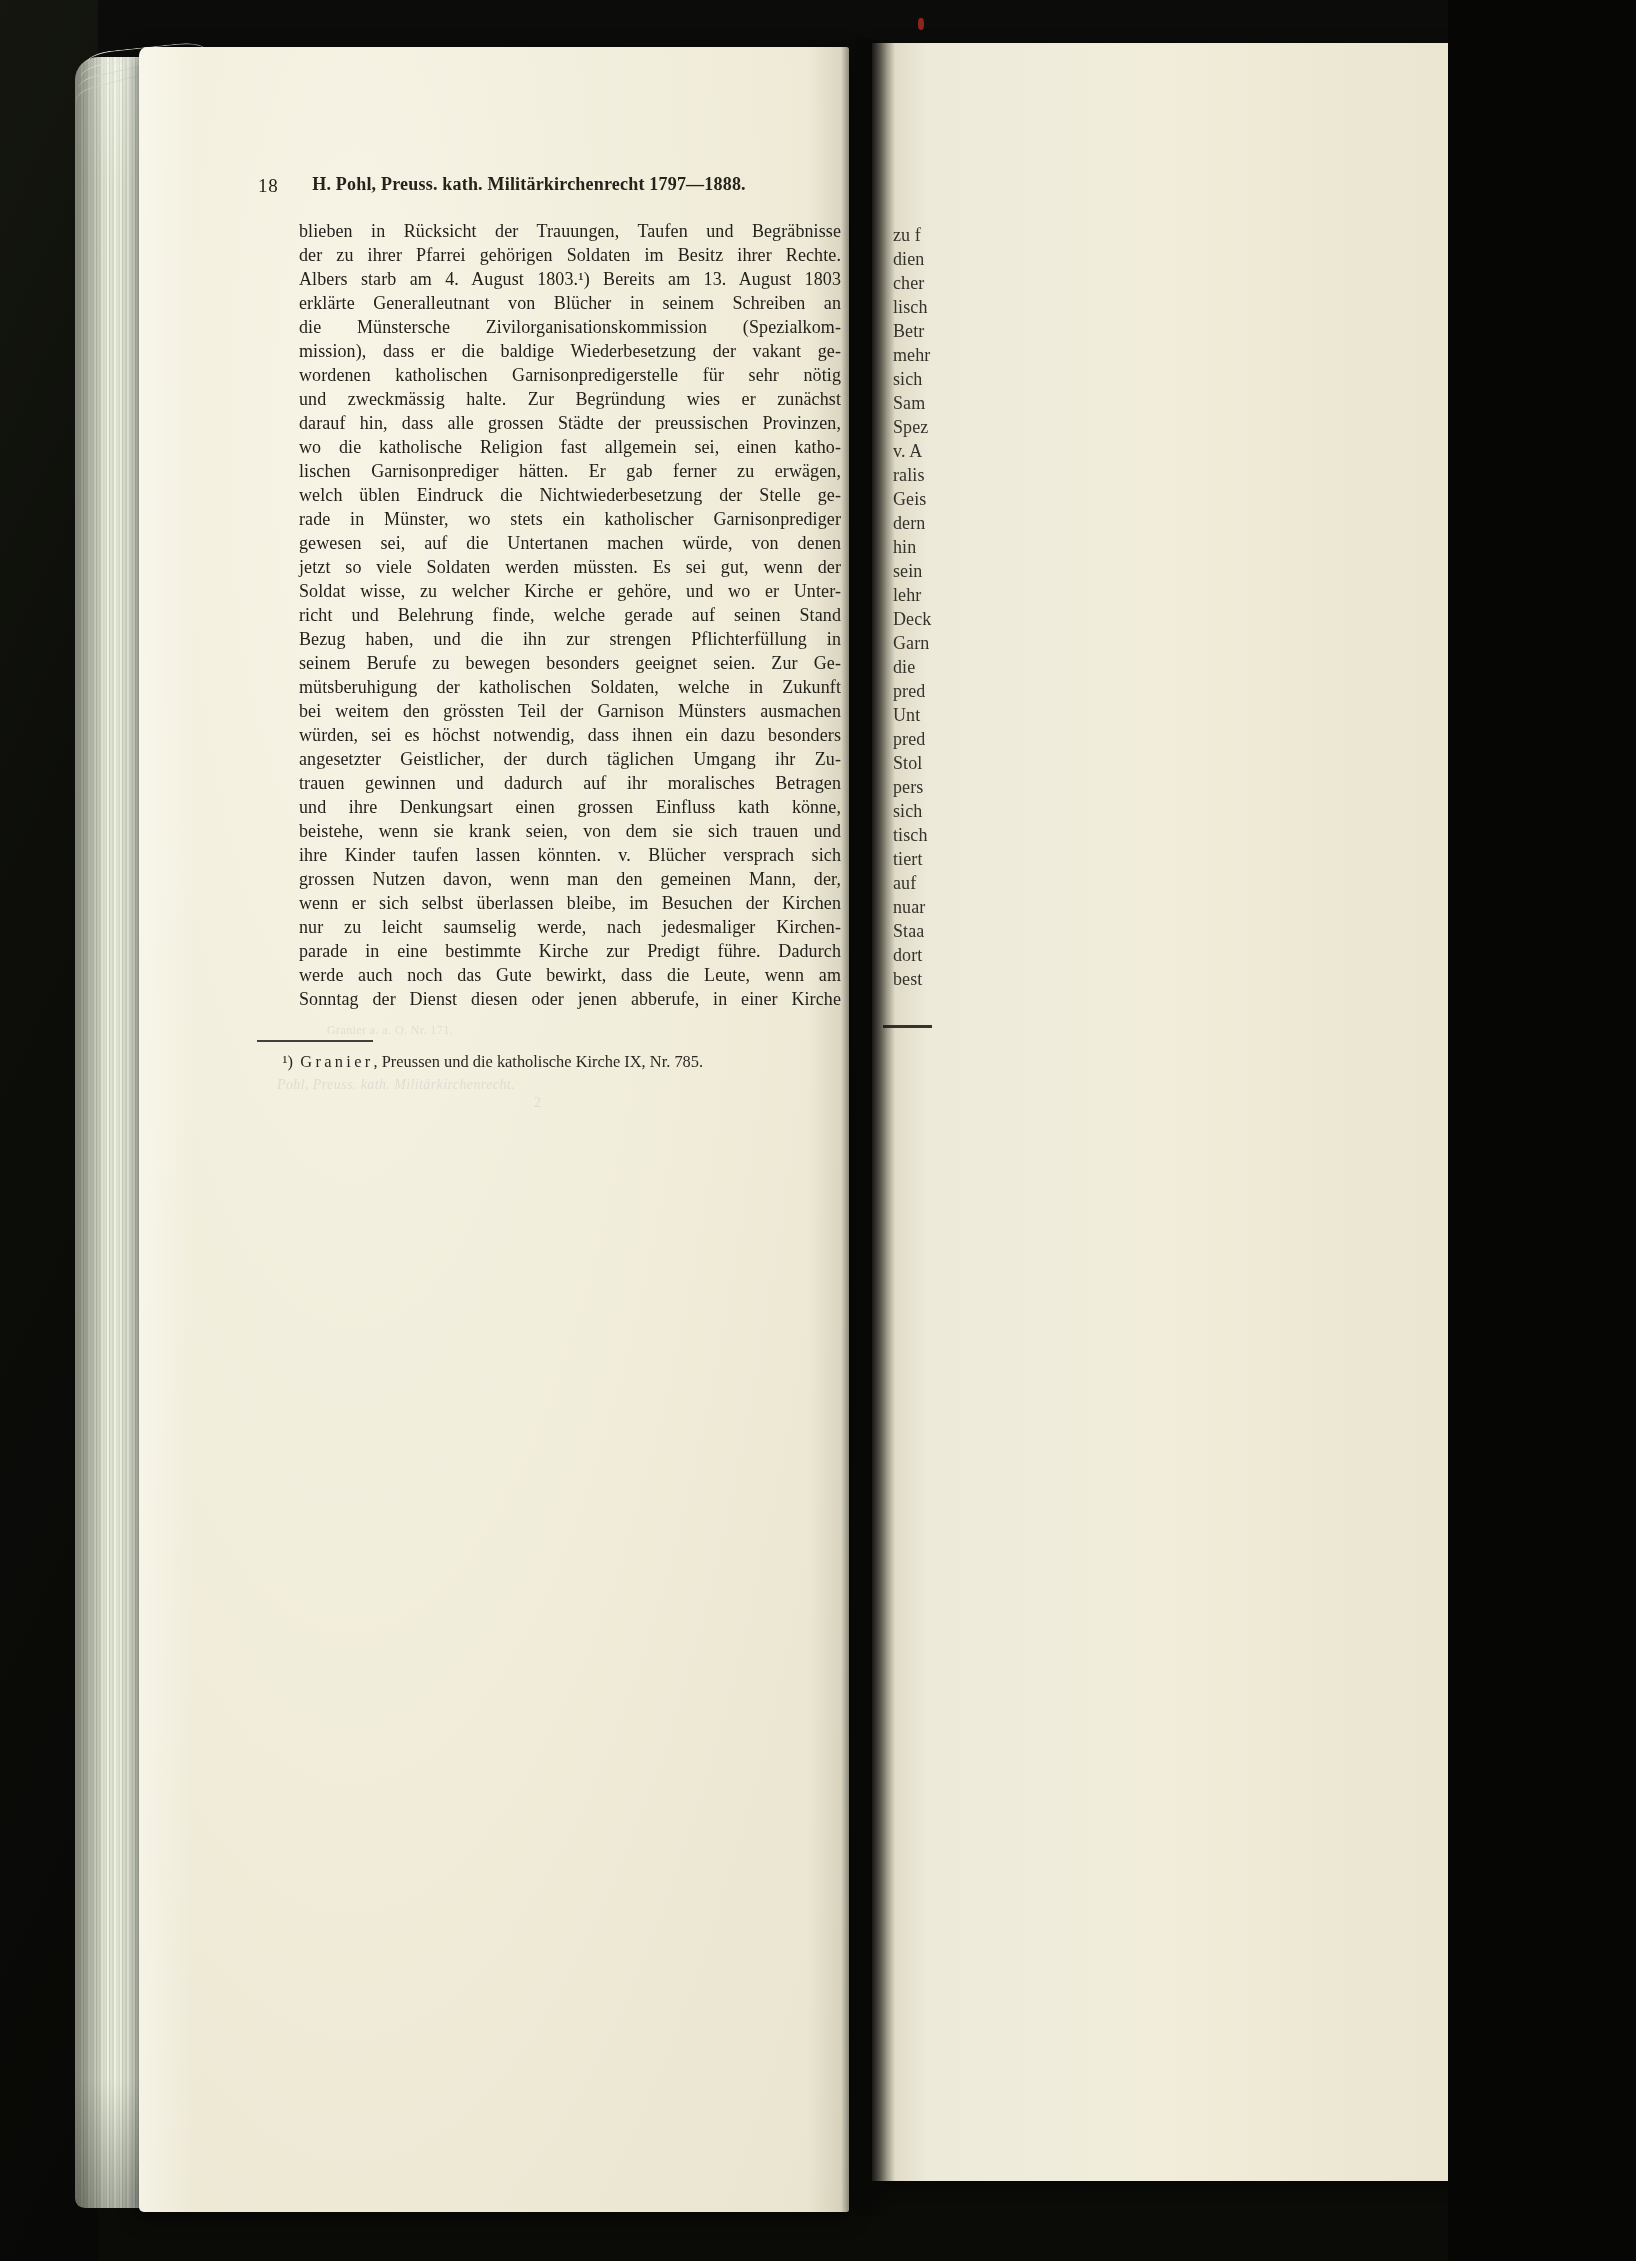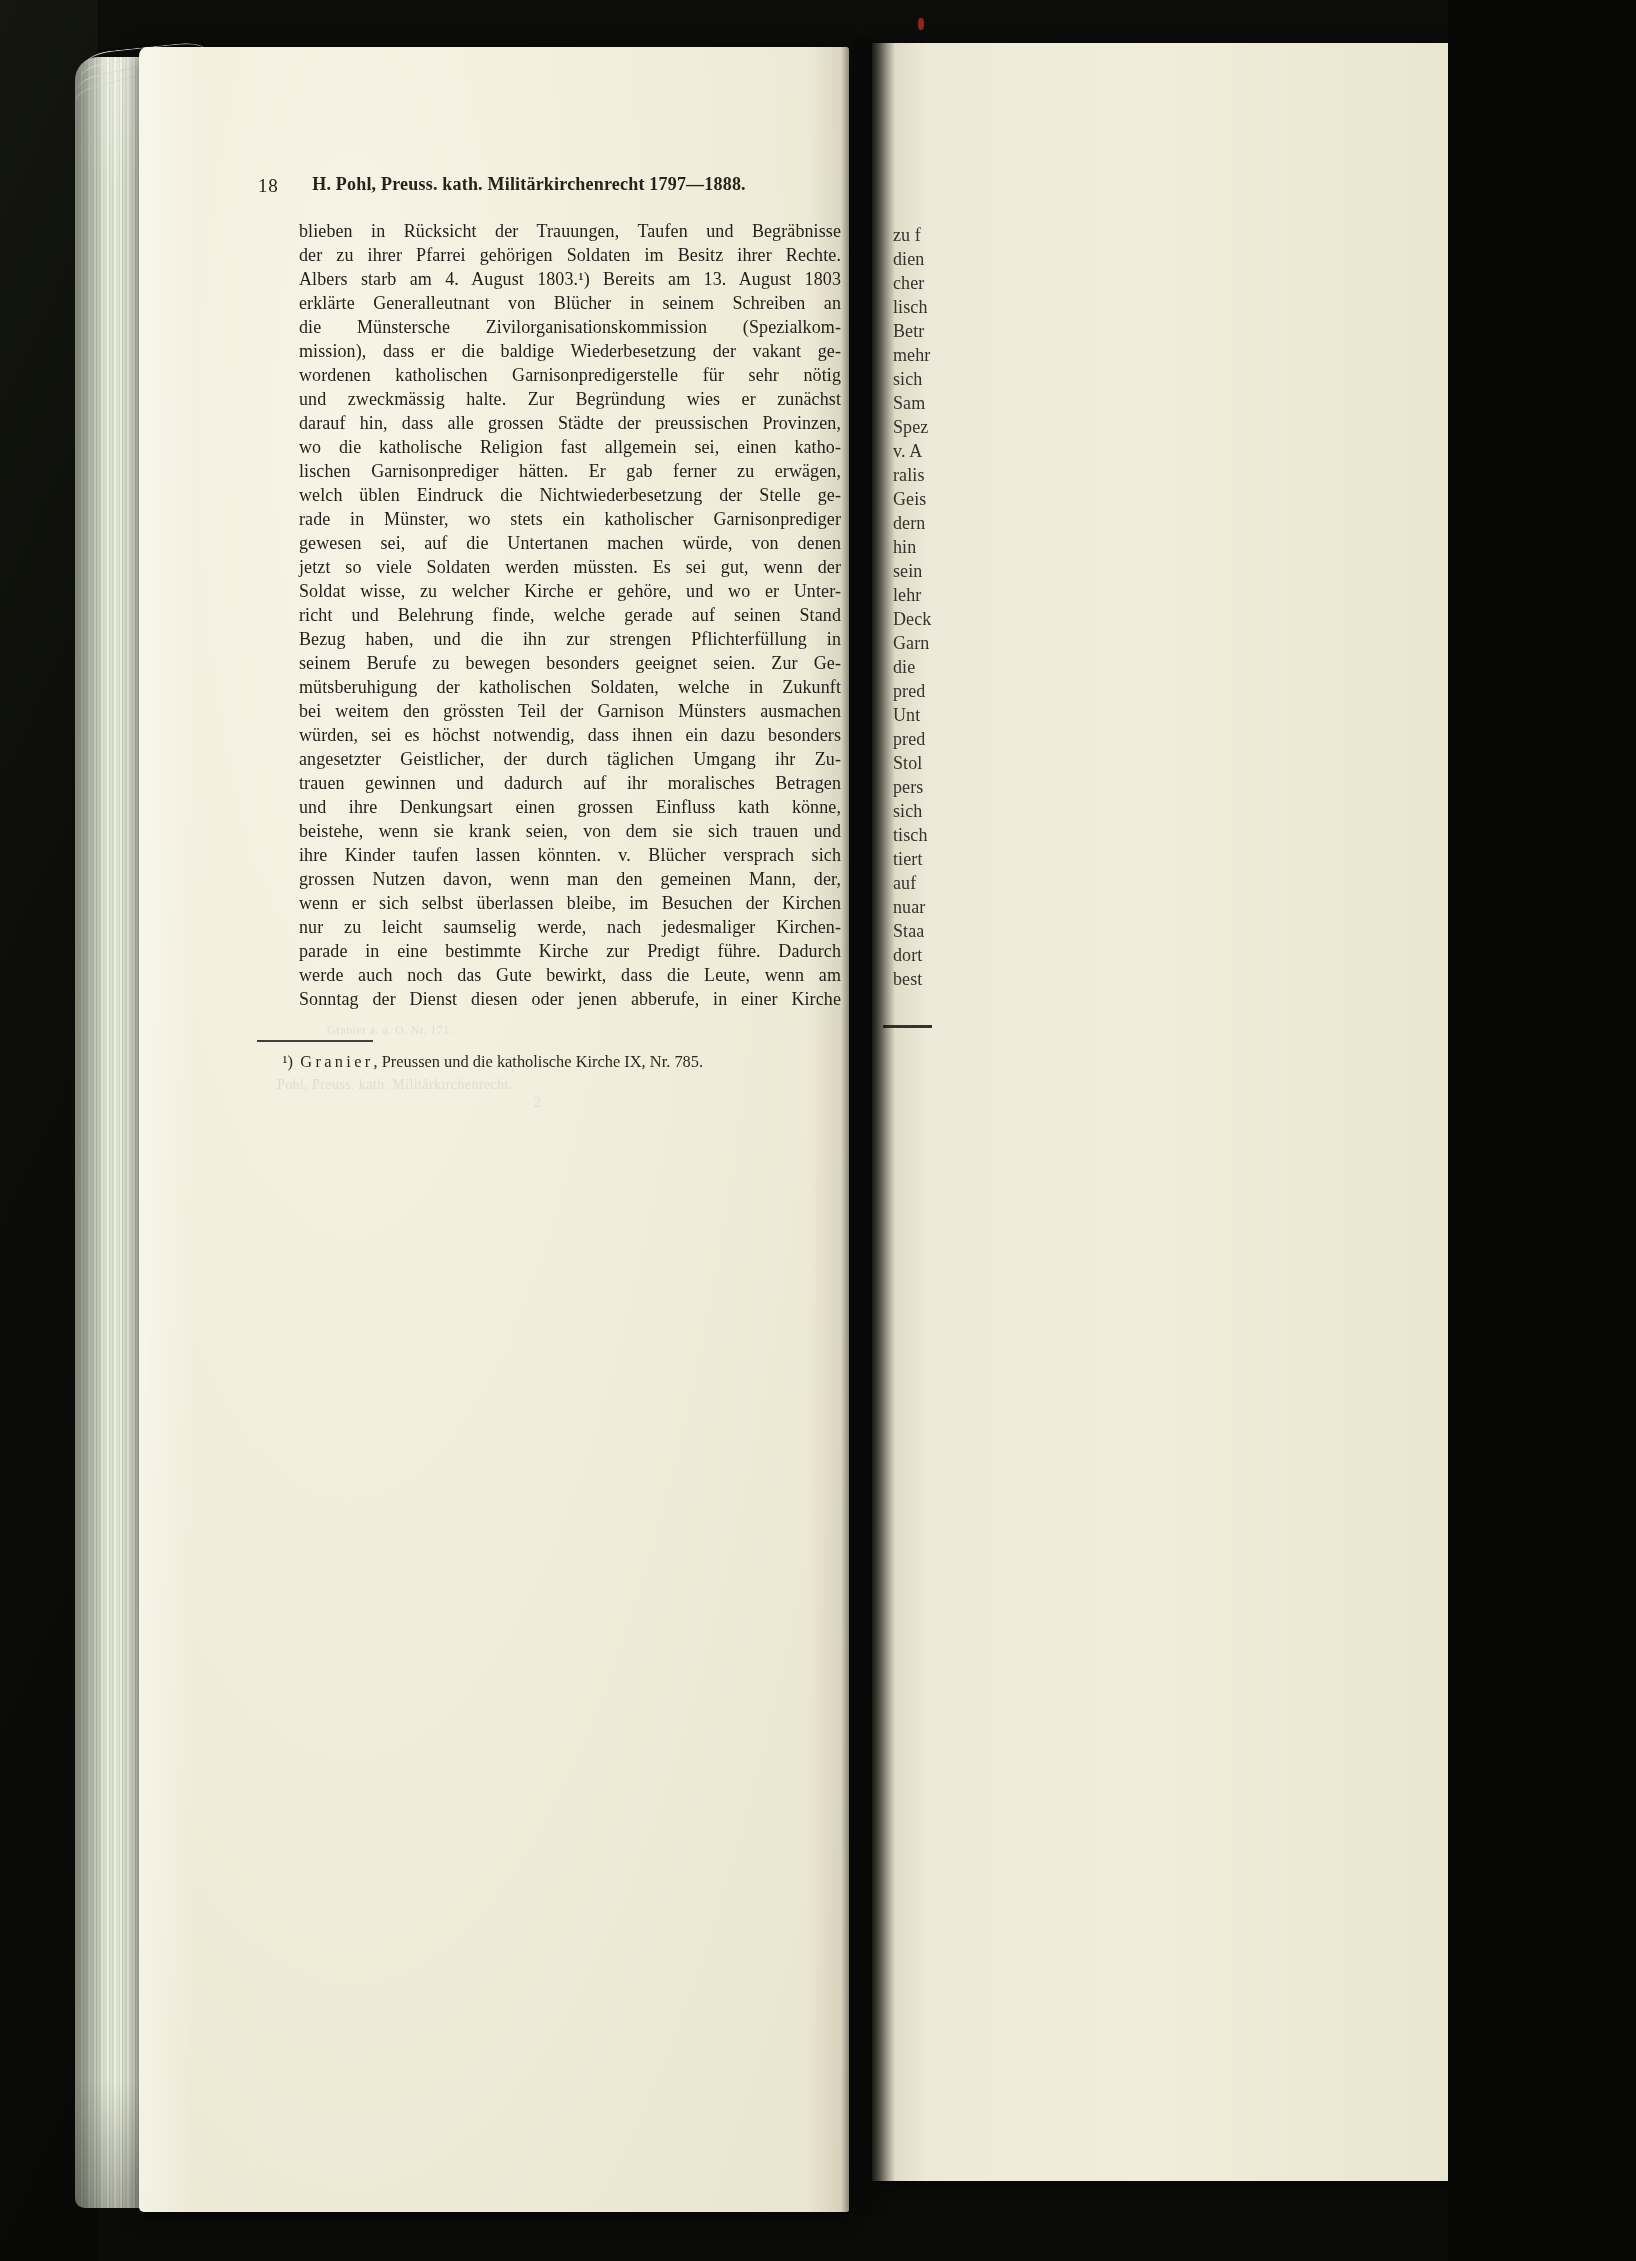--- a/index.html
+++ b/index.html
@@ -66,21 +66,21 @@
     word-spacing:0.4px;
   }
 
   .fn-rule{position:absolute;left:257px;top:1040px;width:116px;height:1.6px;background:#42403a;}
   .footnote{position:absolute;left:258px;top:1052px;width:557px;font-size:16.4px;color:#2a2821;padding-left:24.6px;}
   .fn-marker{margin-right:7.4px;}
   .sperr{letter-spacing:3.3px;}
 
   .ghost{position:absolute;color:#76818f;opacity:.17;filter:blur(0.5px);letter-spacing:0.4px;}
   .ghost.g1{left:327px;top:1023px;font-size:12px;}
-  .ghost.g2{left:277px;top:1077px;font-size:14px;}
+  .ghost.g2{left:277px;top:1077px;font-size:14px;font-style:italic;}
   .ghost.g3{left:534px;top:1095px;font-size:14px;}
 
   
   .right-frags{position:absolute;left:893px;top:223px;color:#2b2a24;}
   .frag{font-size:18px;line-height:24px;height:24px;white-space:nowrap;letter-spacing:0.1px;opacity:.95;}
   .right-fn-rule{position:absolute;left:883px;top:1025px;width:49px;height:2.5px;background:#35332c;}
 </style>
 </head>
 <body>
 

